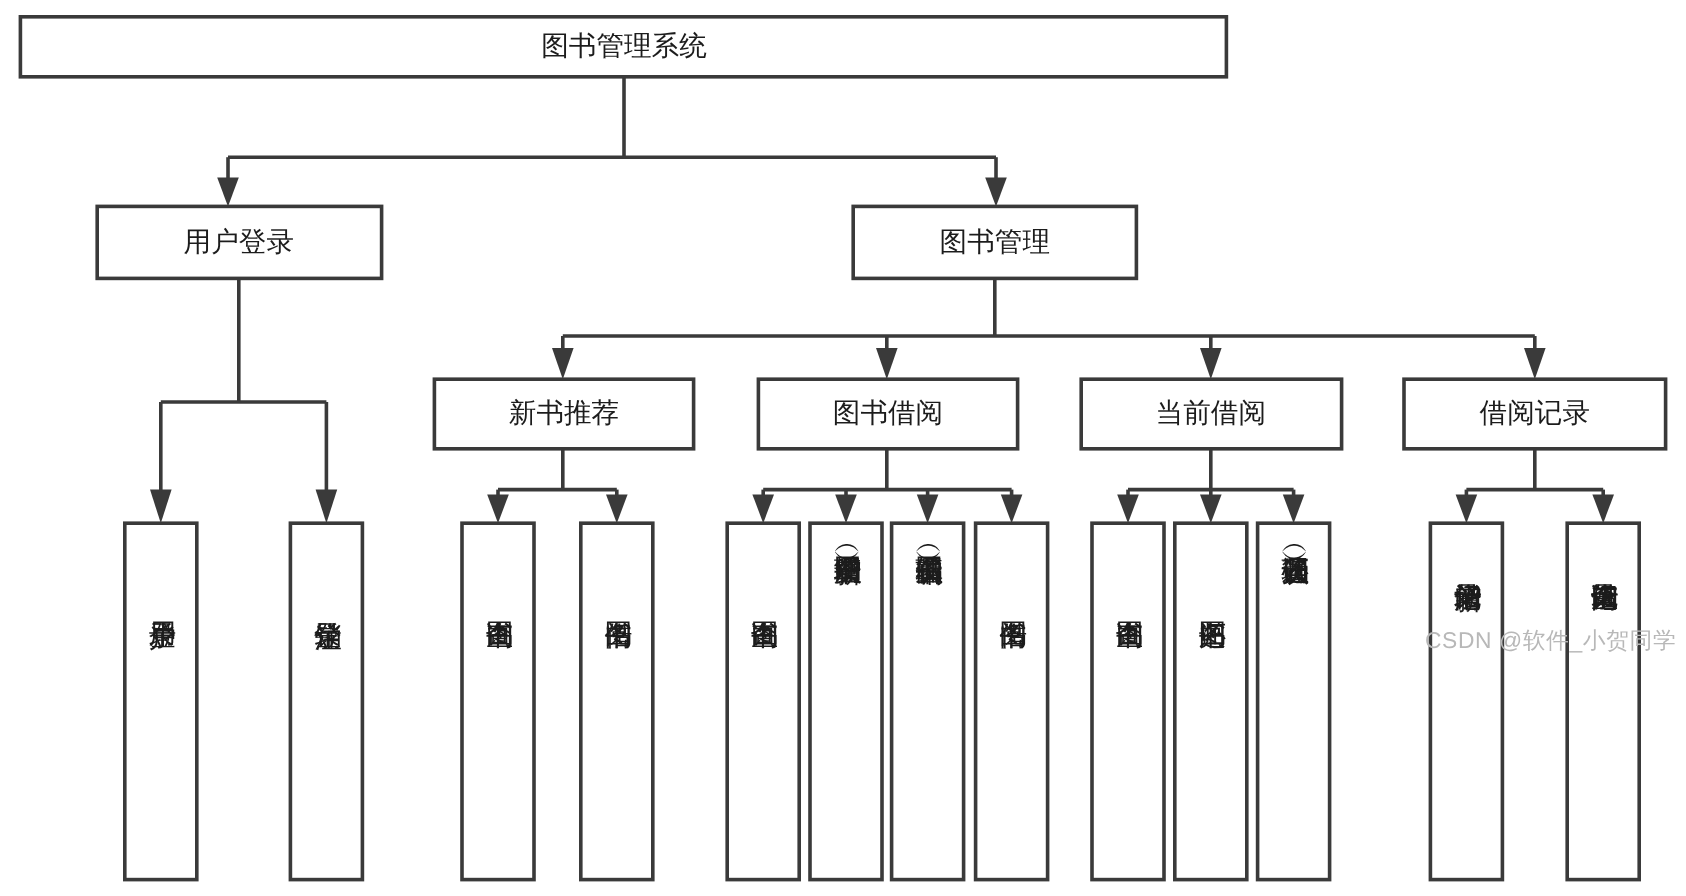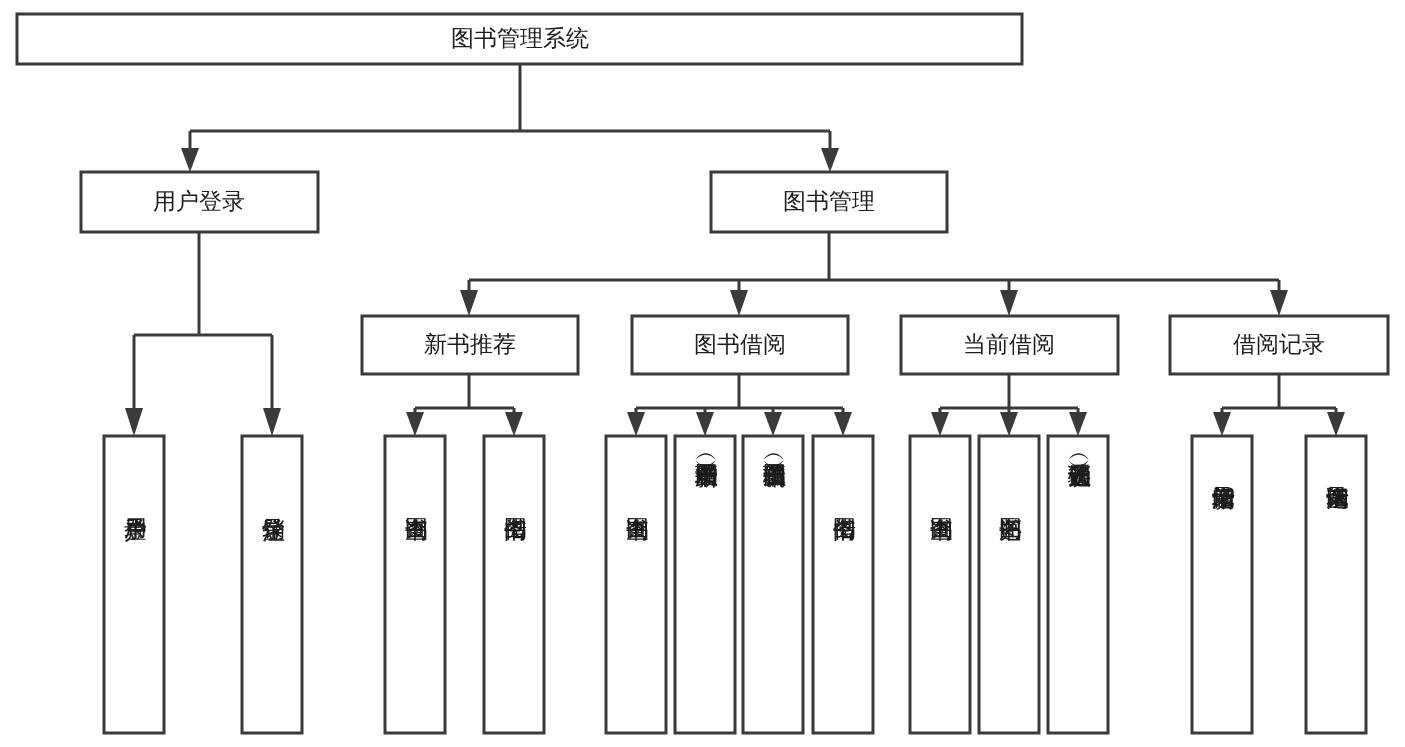--- a/index.html
+++ b/index.html
@@ -233,14 +233,15 @@
       <text class="node-label-v" x="1222" y="468">新增借阅记录</text>
     </g>
 
     <g>
       <rect class="node-box" x="1306" y="436" width="60" height="297"></rect>
       <text class="node-label-v" x="1336" y="468">查询借阅记录</text>
     </g>
 
   </svg>
 
+  <div class="watermark-text">CSDN @软件_小贺同学</div>
 
 </div>
 
 </body></html>

